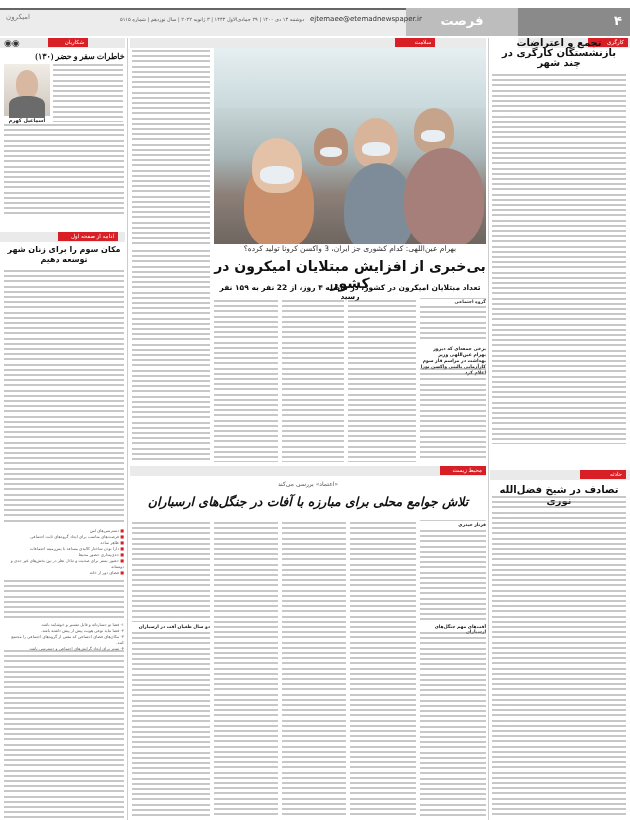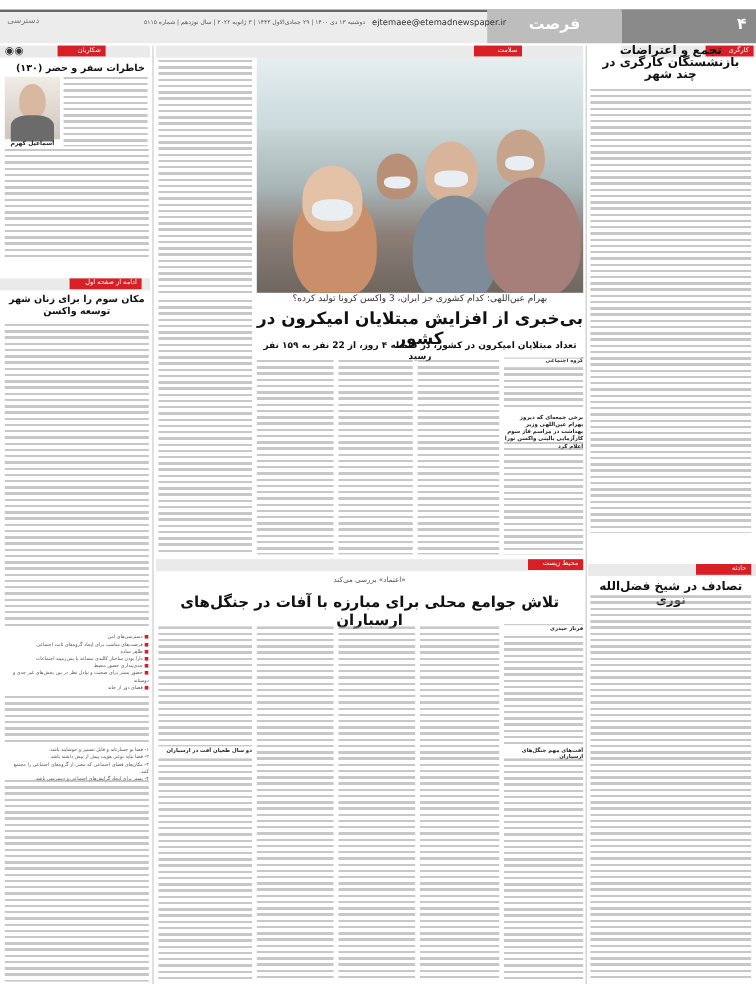--- a/index.html
+++ b/index.html
@@ -26,45 +26,45 @@
   .bullet{color:#d81f26;}
 </style>
 </head>
 <body>
 
 <div id="topbar" class="abs"></div>
 <div id="pagenum" class="abs">۴</div>
 <div id="section-title" class="abs">فرصت</div>
 <div id="email" class="abs">ejtemaee@etemadnewspaper.ir</div>
 <div id="dateline" class="abs">دوشنبه ۱۳ دی ۱۴۰۰ | ۲۹ جمادی‌الاول ۱۴۴۳ | ۳ ژانویه ۲۰۲۲ | سال نوزدهم | شماره ۵۱۱۵</div>
-<div id="logo-small" class="abs">دسترسی</div>
+<div id="logo-small" class="abs">امیکرون</div>
 
 <div class="abs labelbar" style="right:0;width:112px;"></div>
 <div class="abs redtag" style="right:2px;top:38px;width:40px;">کارگری</div>
 <div class="abs labelbar" style="left:130px;width:356px;"></div>
 <div class="abs redtag" style="left:395px;top:38px;width:40px;">سلامت</div>
 <div class="abs labelbar" style="left:0;width:125px;"></div>
 <div class="abs redtag" style="left:48px;top:38px;width:40px;">شکاریان</div>
 <div class="abs" style="left:4px;top:38px;font-size:9px;font-weight:bold;color:#333;">◉◉</div>
 
 <div class="abs vline" style="left:127px;top:38px;height:782px;"></div>
 <div class="abs vline" style="left:488px;top:38px;height:782px;"></div>
 
-<div class="abs headline" style="left:7px;top:52px;width:120px;font-size:8px;">خاطرات سفر و حضر (۱۳۰)</div>
+<div class="abs headline" style="left:20px;top:52px;width:120px;font-size:8px;font-family:Liberation Serif, serif;">خاطرات سفر و حضر (۱۳۰)</div>
 <div class="abs" style="left:4px;top:64px;width:46px;height:52px;background:linear-gradient(#f0ece6,#cfc6bc);">
   <div class="person" style="left:12px;top:6px;width:22px;height:28px;background:#d8b8a0;"></div>
   <div class="person" style="left:5px;top:32px;width:36px;height:22px;background:#6b6b6b;border-radius:40% 40% 0 0;"></div>
 </div>
 <div class="abs" style="left:4px;top:117px;width:46px;font-size:5px;font-weight:bold;text-align:center;direction:rtl;">اسماعیل کهرم</div>
 <div class="abs fake-lines" style="left:53px;top:64px;width:70px;height:58px;"></div>
 <div class="abs fake-lines" style="left:4px;top:124px;width:120px;height:92px;"></div>
 
 <div class="abs labelbar" style="left:0;top:232px;width:125px;"></div>
 <div class="abs redtag" style="left:58px;top:232px;width:60px;">ادامه از صفحه اول</div>
-<div class="abs headline" style="left:4px;top:245px;width:120px;font-size:8px;line-height:10px;">مکان سوم را برای زنان شهر توسعه واکسن</div>
+<div class="abs headline" style="left:4px;top:245px;width:120px;font-size:8px;line-height:10px;">مکان سوم را برای زنان شهر توسعه دهیم</div>
 <div class="abs fake-lines" style="left:4px;top:270px;width:120px;height:255px;"></div>
 <div class="abs rtl" style="left:4px;top:528px;width:120px;font-size:4px;line-height:6px;color:#555;">
   <div><span class="bullet">■</span> <span>دسترسی‌های امن</span></div>
   <div><span class="bullet">■</span> <span>فرصت‌های مناسب برای ایجاد گروه‌های ثابت اجتماعی</span></div>
   <div><span class="bullet">■</span> <span>ظاهر ساده</span></div>
   <div><span class="bullet">■</span> <span>دارا بودن ساختار کالبدی مساعد با پس‌زمینه اجتماعات</span></div>
   <div><span class="bullet">■</span> <span>جدی‌پنداری حضور محیط</span></div>
   <div><span class="bullet">■</span> <span>حضور بستر برای صحبت و تبادل نظر در بین بخش‌های غیر جدی و دوستانه</span></div>
   <div><span class="bullet">■</span> <span>فضای دور از خانه</span></div>
 </div>
@@ -112,21 +112,21 @@
 <div class="abs fake-lines" style="left:492px;top:74px;width:134px;height:370px;"></div>
 
 <div class="abs labelbar" style="left:490px;top:470px;width:140px;"></div>
 <div class="abs redtag" style="left:580px;top:470px;width:46px;">حادثه</div>
 <div class="abs headline" style="left:492px;top:484px;width:134px;font-size:10px;">تصادف در شیخ فضل‌الله نوری</div>
 <div class="abs fake-lines" style="left:492px;top:496px;width:134px;height:322px;"></div>
 
 <div class="abs labelbar" style="left:130px;top:466px;width:356px;"></div>
 <div class="abs redtag" style="left:440px;top:466px;width:46px;">محیط زیست</div>
 <div class="abs headline" style="left:130px;top:480px;width:356px;font-size:6px;font-weight:normal;color:#555;">«اعتماد» بررسی می‌کند</div>
-<div class="abs headline" style="left:130px;top:494px;width:356px;font-size:12.5px;">تلاش جوامع محلی برای مبارزه با آفات در جنگل‌های ارسباران</div>
+<div class="abs headline" style="left:130px;top:494px;width:356px;font-size:12.5px;font-style:italic;">تلاش جوامع محلی برای مبارزه با آفات در جنگل‌های ارسباران</div>
 
 <div class="abs rtl" style="left:420px;top:522px;width:66px;font-size:4.5px;font-weight:bold;">فرناز حیدری</div>
 <div class="abs hline" style="left:420px;top:520px;width:66px;"></div>
 <div class="abs fake-lines" style="left:420px;top:530px;width:66px;height:92px;"></div>
 <div class="abs rtl" style="left:420px;top:624px;width:66px;font-size:4.5px;font-weight:bold;">آفت‌های مهم جنگل‌های ارسباران</div>
 <div class="abs fake-lines" style="left:420px;top:632px;width:66px;height:186px;"></div>
 
 <div class="abs fake-lines" style="left:350px;top:522px;width:66px;height:296px;"></div>
 <div class="abs fake-lines" style="left:282px;top:522px;width:64px;height:296px;"></div>
 <div class="abs fake-lines" style="left:214px;top:522px;width:64px;height:296px;"></div>

